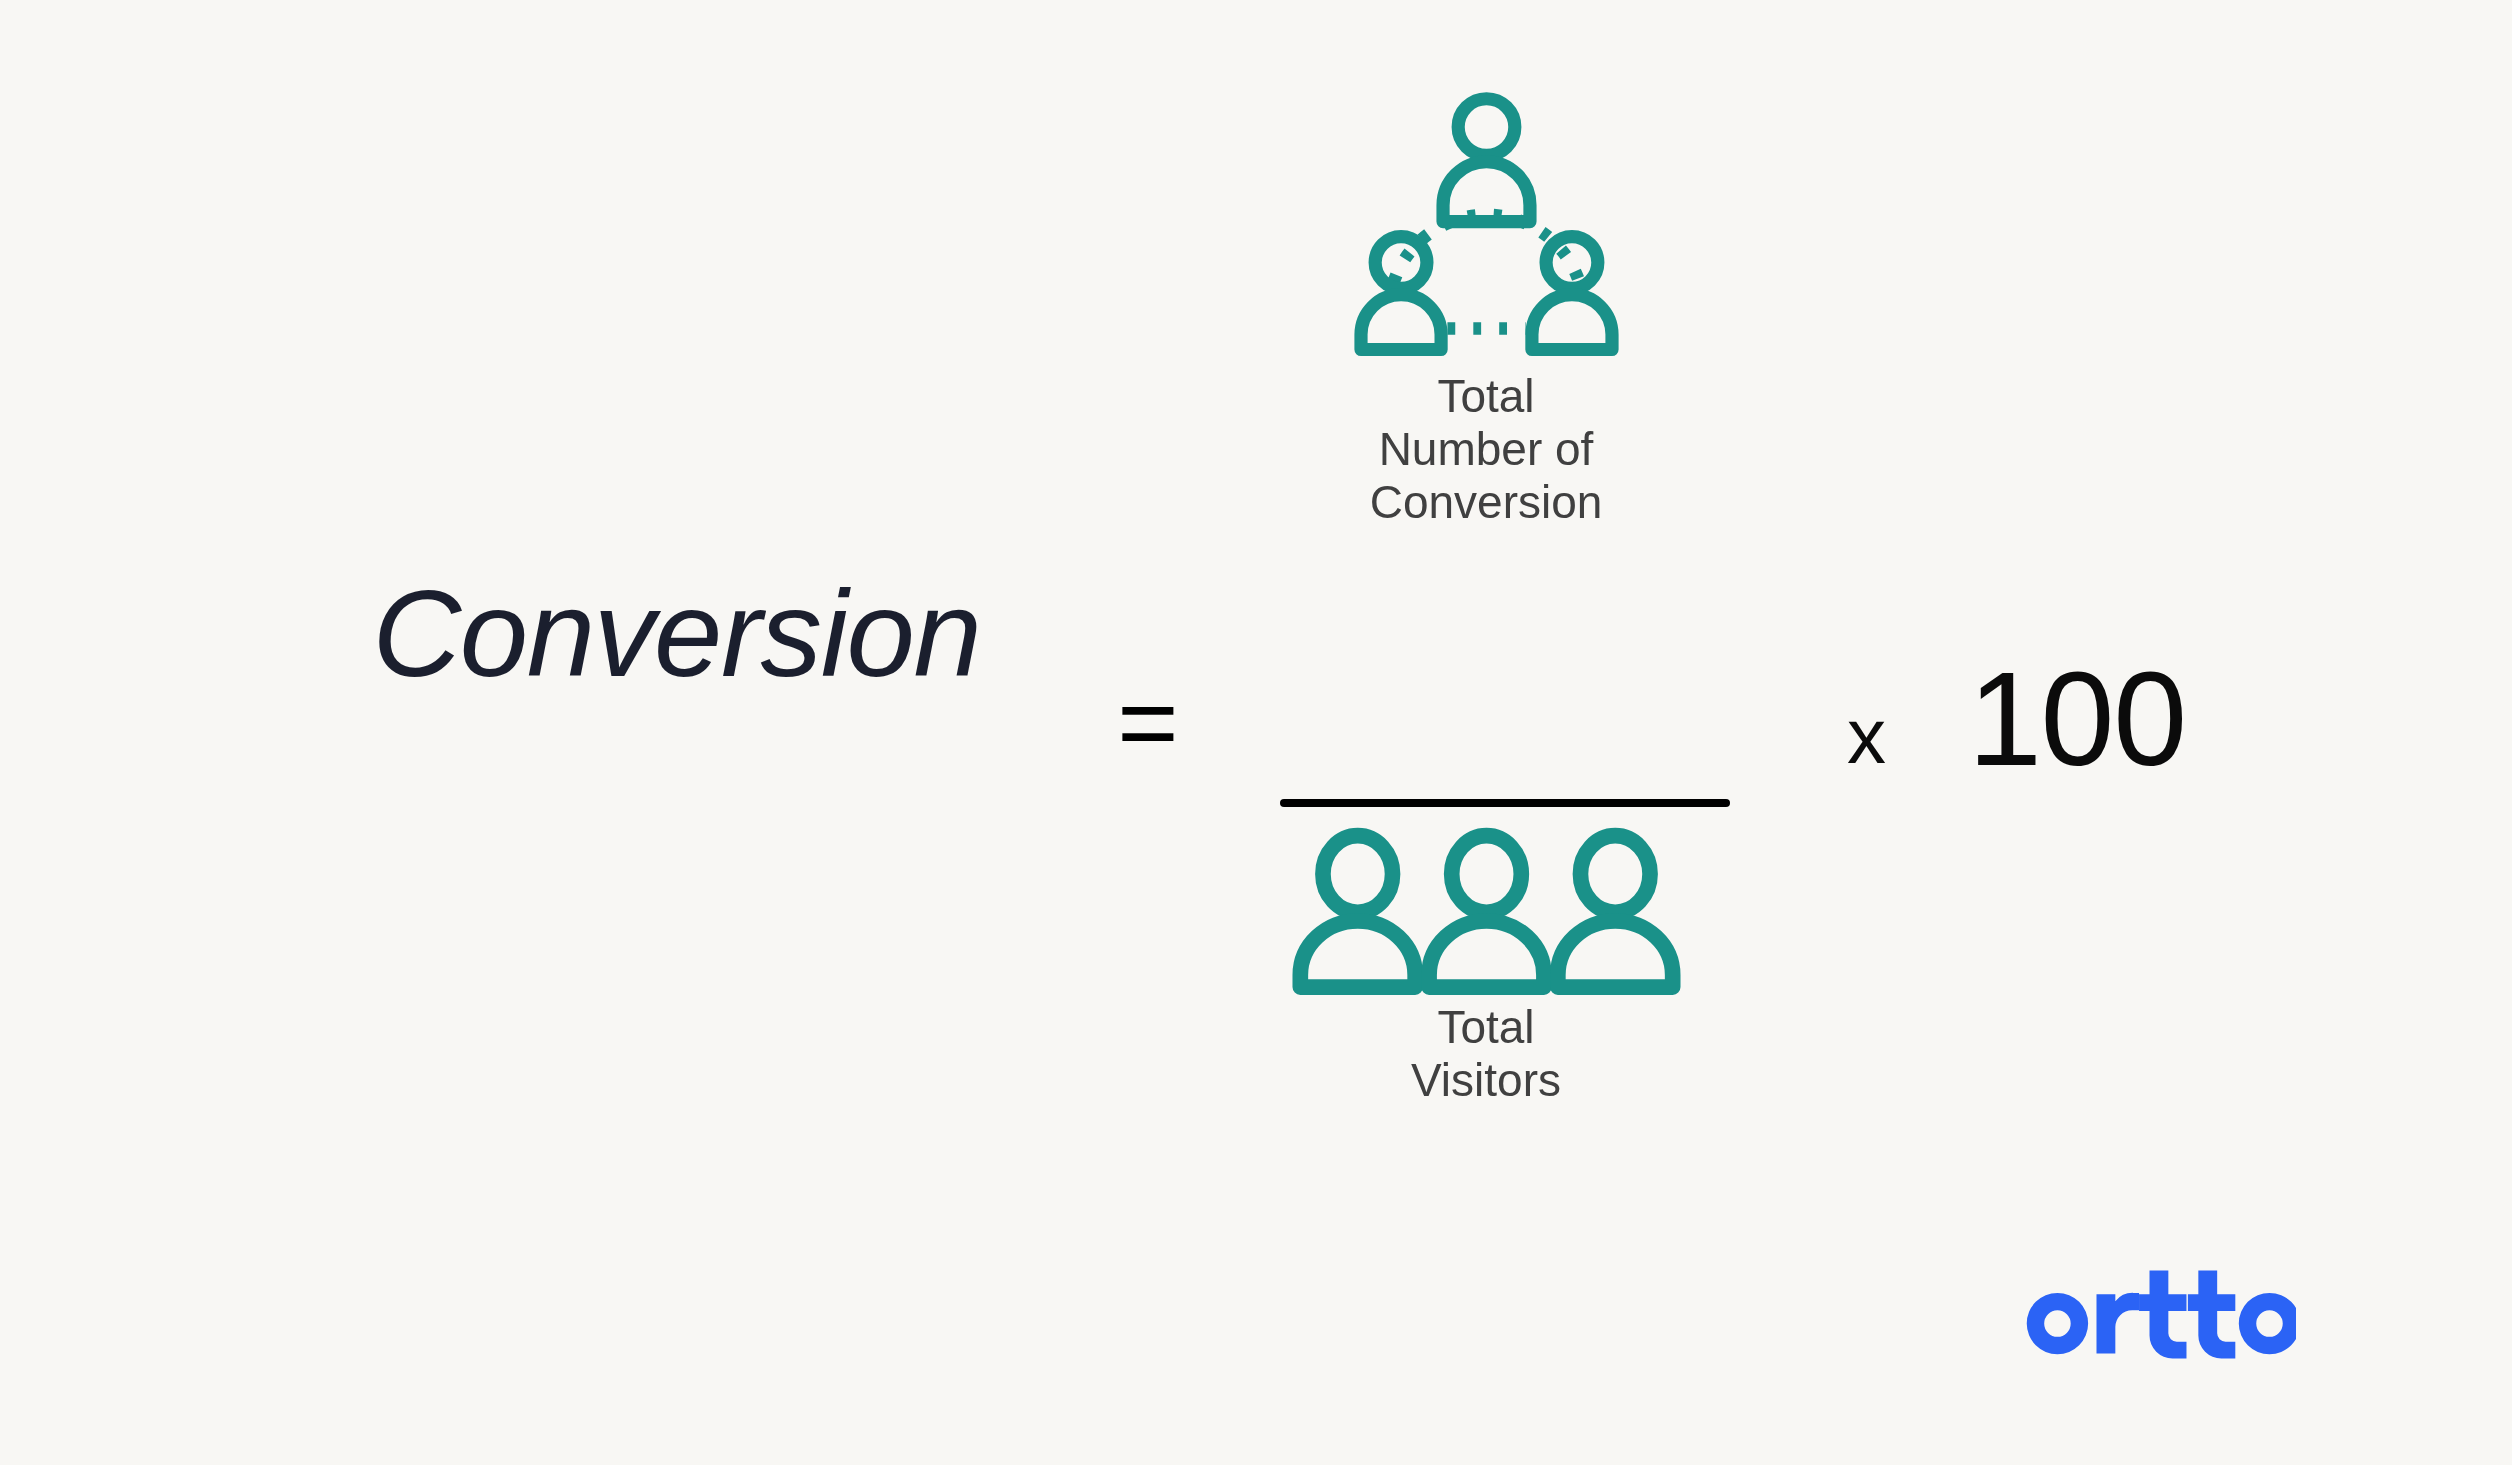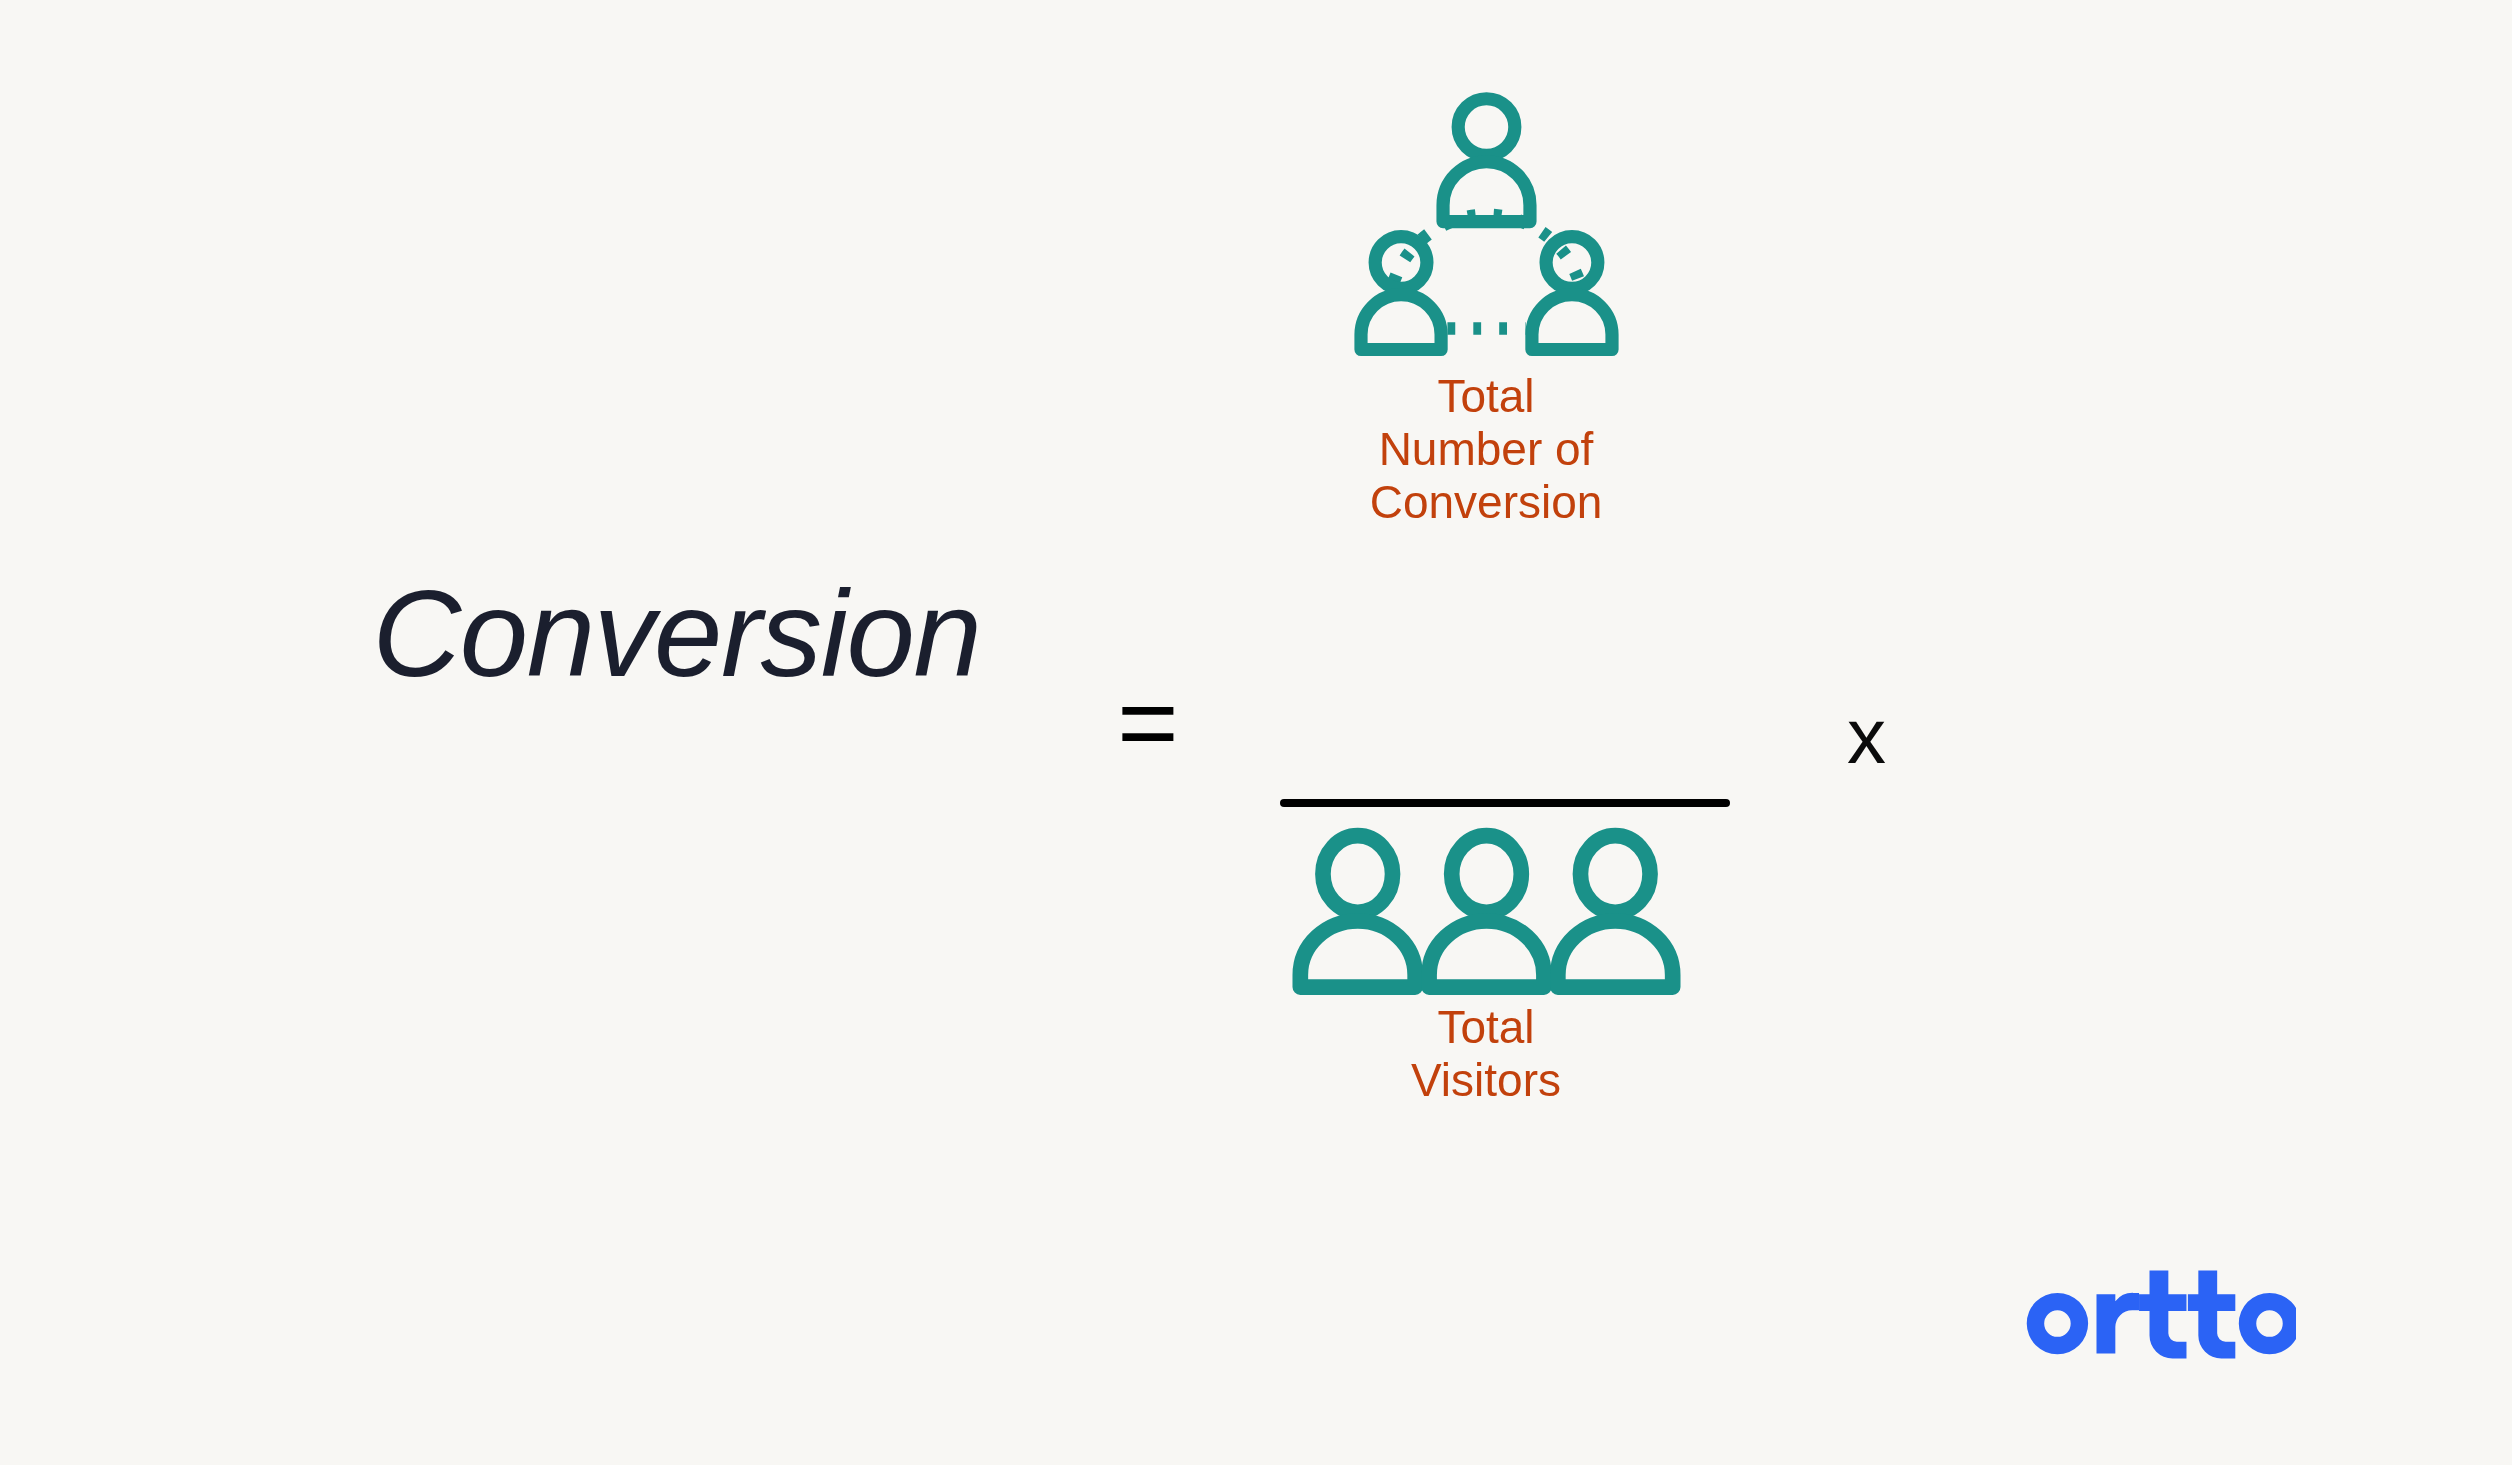--- a/index.html
+++ b/index.html
@@ -76,21 +76,21 @@
     text-align: center;
   }
 
   .icon-wrap {
     display: block;
     text-align: center;
     line-height: 0;
   }
 
   .frac-caption {
-    color: #c2410c;
+    color: #404040;
     font-size: 46px;
     line-height: 53px;
     font-weight: 400;
     letter-spacing: 0px;
     text-align: center;
     white-space: nowrap;
   }
   .frac-caption .ln { display: block; }
 
   .frac-bar {
@@ -206,20 +206,21 @@
         </svg>
       </span>
       <div class="frac-caption">
         <span class="ln">Total</span>
         <span class="ln">Visitors</span>
       </div>
     </div>
   </div>
 
   <div class="multiply-sign">x</div>
+  <div class="multiply-value">100</div>
 
   <div class="brand-logo">
     <svg width="286" height="105" viewBox="0 0 410 150" xmlns="http://www.w3.org/2000/svg" aria-hidden="true">
       <g fill="#2B63F5">
 
         <path d="M68 44 a44 44 0 1 0 0 88 a44 44 0 1 0 0 -88 Z
                  M68 69 a19 19 0 1 1 0 38 a19 19 0 1 1 0 -38 Z" fill-rule="evenodd"></path>
 
         <path d="M124 46 h27 v10 a32 32 0 0 1 26 -12 h8 v25 h-10 a24 24 0 0 0 -24 24 v38 h-27 Z"></path>
 

